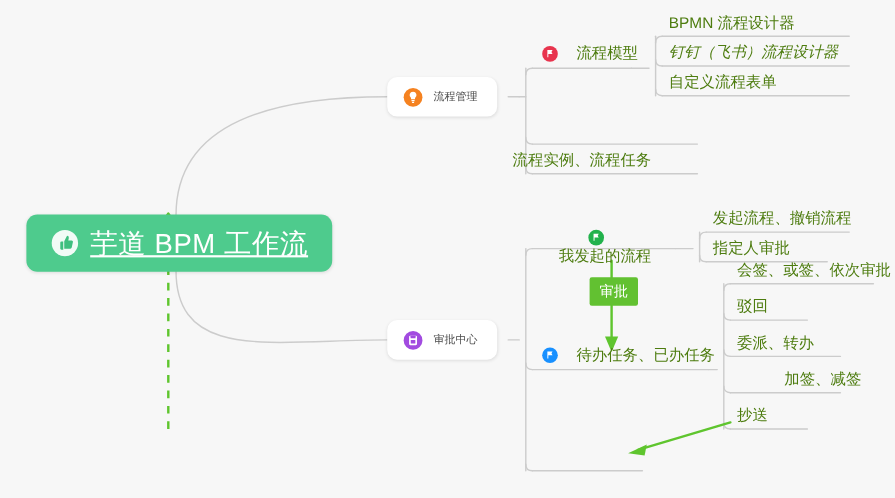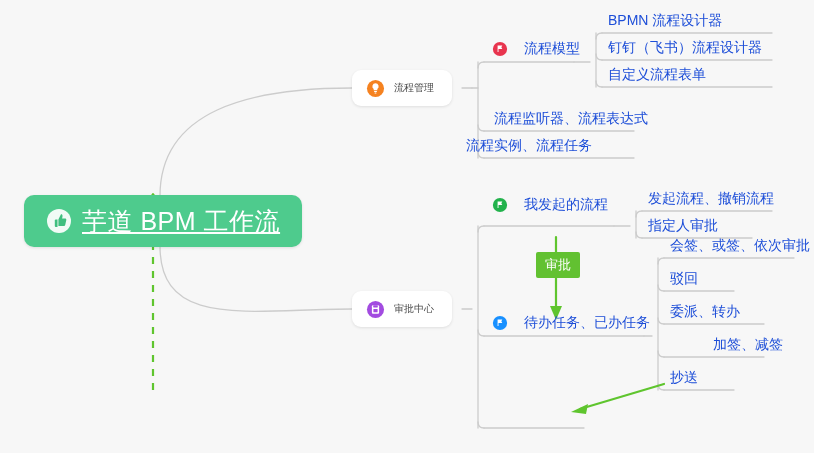--- a/index.html
+++ b/index.html
@@ -58,21 +58,21 @@
     padding: 0 18px 0 14px;
     height: 36px;
     color: #4a4a4a;
     font-size: 10px;
     box-shadow: 0 1px 3px rgba(0,0,0,0.10);
   }
   .node-card .label { margin-left: 9px; }
 
   
   .node-plain {
-    color: #1d4ed8;
+    color: #4d7c0f;
     font-size: 14px;
     height: 26px;
     padding: 0 6px 0 4px;
   }
   .node-plain .label { margin-left: 16px; }
   .node-plain.no-icon .label { margin-left: 0; }
 
   
   .node-badge {
     background: #62c131;
@@ -203,47 +203,44 @@
         <circle cx="9" cy="9" r="8" fill="#e8344e"></circle>
         <path d="M6.3 5h5.3l-1.1 2 1.1 2H7.3v3.3H6.3z" fill="#ffffff"></path>
       </svg>
     </span>
     <span class="label">流程模型</span>
   </div>
 
   <div class="node node-plain no-icon" style="left:604px; top:8px;">
     <span class="label">BPMN 流程设计器</span>
   </div>
-  <div class="node node-plain no-icon" style="left:604px; top:35px;">
+  <div class="node node-plain no-icon" style="left:604px; top:35px;font-style:italic;">
     <span class="label">钉钉（飞书）流程设计器</span>
   </div>
   <div class="node node-plain no-icon" style="left:604px; top:62px;">
     <span class="label">自定义流程表单</span>
   </div>
 
-  <div class="node node-plain no-icon" style="left:490px; top:106px;">
-    <span class="label">流程监听器、流程表达式</span>
-  </div>
   <div class="node node-plain no-icon" style="left:462px; top:133px;">
     <span class="label">流程实例、流程任务</span>
   </div>
 
   <div class="node node-card" style="left:352px; top:291px;">
     <span class="icon">
       <svg width="19" height="19" viewBox="0 0 20 20">
         <circle cx="10" cy="10" r="9" fill="#a24be0"></circle>
         <rect x="6.2" y="5.4" width="7.6" height="9.2" rx="1.1" fill="#ffffff"></rect>
         <rect x="7.6" y="5.4" width="4.8" height="2.4" rx="0.5" fill="#a24be0"></rect>
         <rect x="7.8" y="9.6" width="4.4" height="3.4" rx="0.5" fill="#a24be0"></rect>
       </svg>
     </span>
     <span class="label">审批中心</span>
   </div>
 
-  <div class="node node-plain" style="left:488px; top:192px;">
+  <div class="node node-plain" style="left:488px; top:208px;flex-direction:column;">
     <span class="icon">
       <svg width="16" height="16" viewBox="0 0 18 18">
         <circle cx="9" cy="9" r="8" fill="#22b24c"></circle>
         <path d="M6.3 5h5.3l-1.1 2 1.1 2H7.3v3.3H6.3z" fill="#ffffff"></path>
       </svg>
     </span>
     <span class="label">我发起的流程</span>
   </div>
 
   <div class="node node-plain no-icon" style="left:644px; top:186px;">

